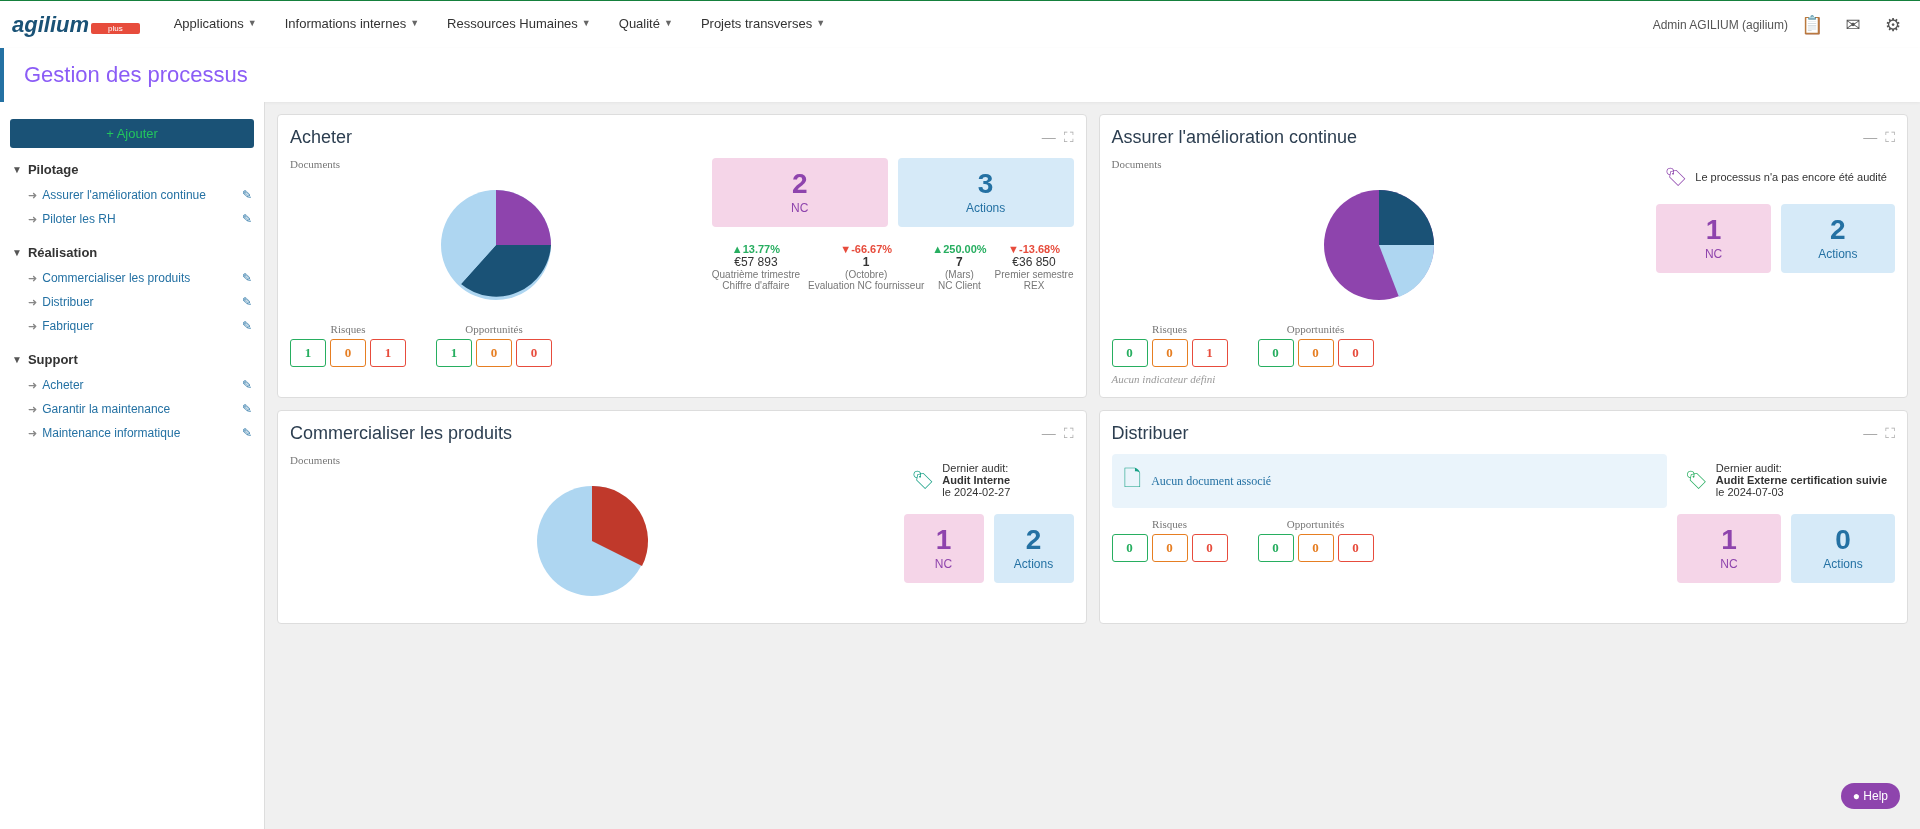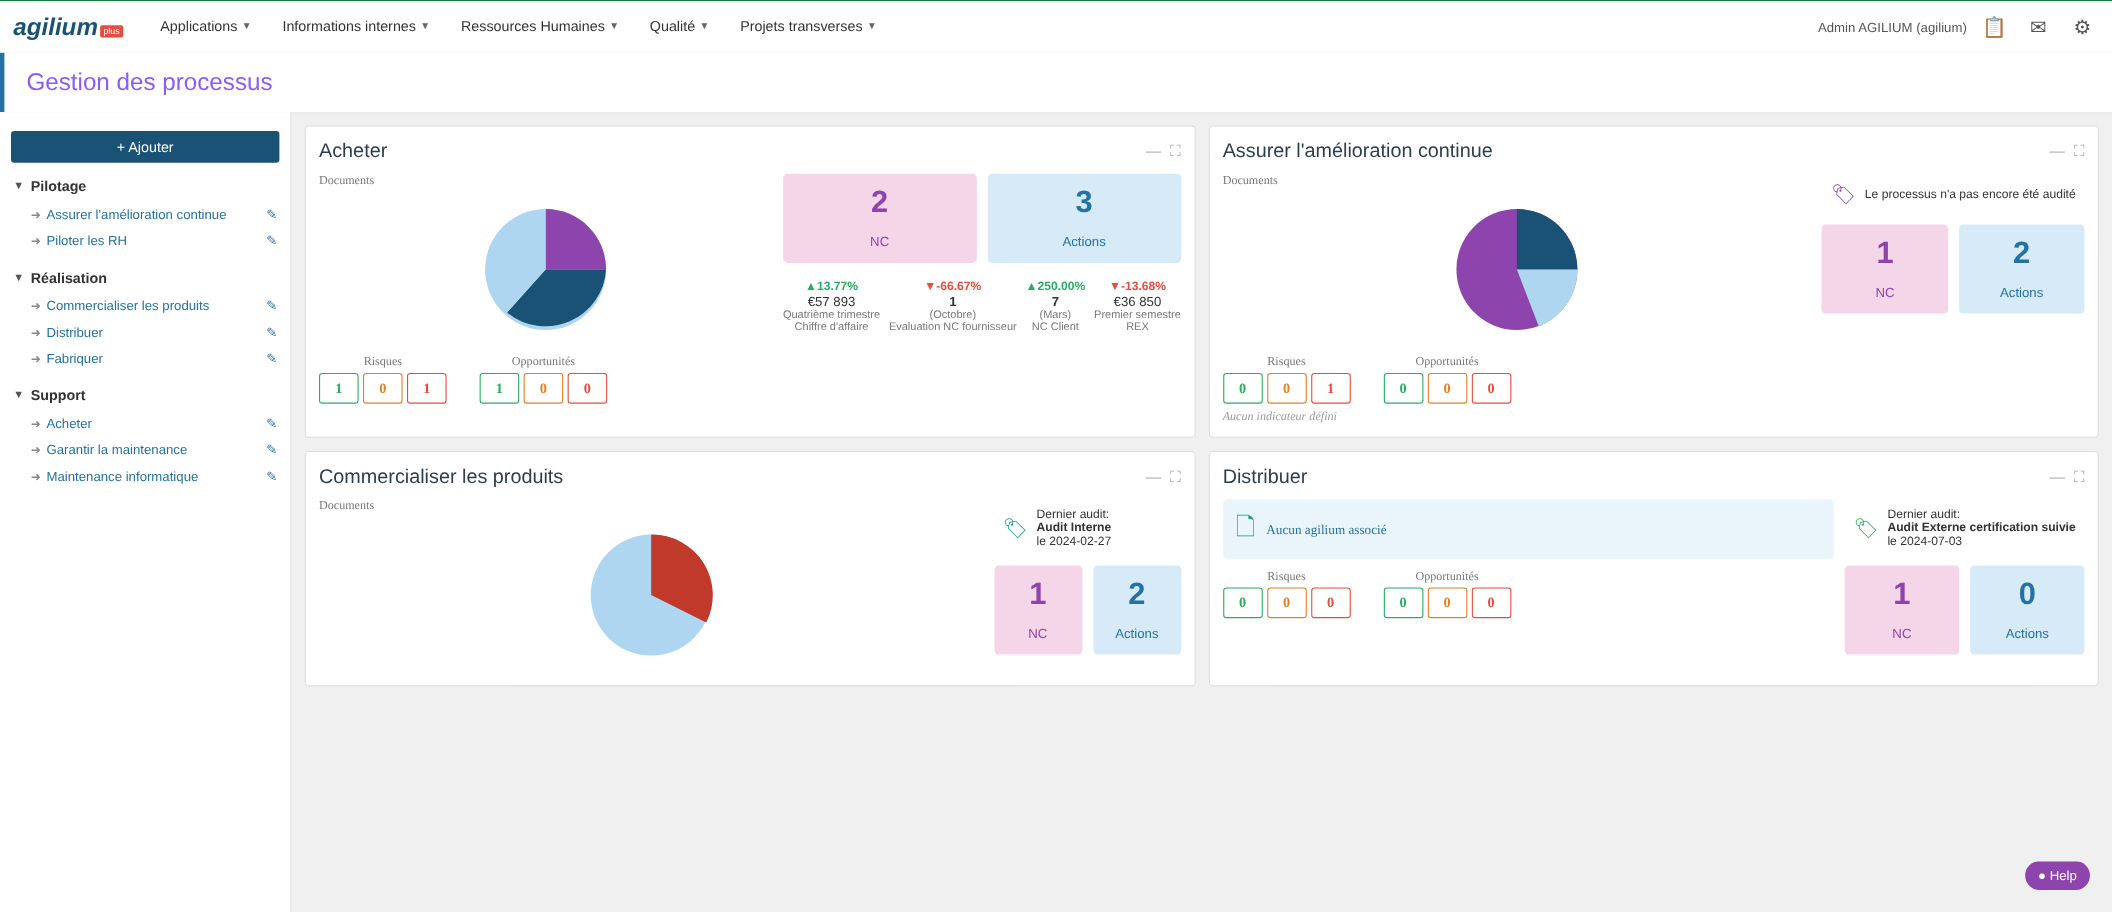--- a/index.html
+++ b/index.html
@@ -10,21 +10,21 @@
       background: #fff;
       border-top: 1px solid #15803d;
       display: flex;
       align-items: center;
       padding: 0 12px;
       height: 48px;
       box-shadow: 0 2px 4px rgba(0,0,0,0.1);
     }
     .logo { margin-right: 20px; display: flex; align-items: center; }
     .logo-text { font-size: 22px; font-weight: bold; color: #1a5276; font-style: italic; }
-    .logo-sub { font-size: 8px; background: #e74c3c; color: #fff; padding: 1px 3px; border-radius: 2px; margin-left: 2px; margin-top: 8px; }
+    .logo-sub { font-size: 8px; background: #e74c3c; color: #fff; padding: 1px 17px; border-radius: 2px; margin-left: 2px; margin-top: 8px; }
     .nav-items { display: flex; align-items: center; flex: 1; gap: 0; }
     .nav-item {
       padding: 0 14px;
       height: 48px;
       display: flex;
       align-items: center;
       cursor: pointer;
       font-size: 13px;
       color: #333;
       border-bottom: 3px solid transparent;
@@ -84,21 +84,21 @@
       color: #fff;
       border: none;
       padding: 5px 8px;
       border-radius: 3px;
       cursor: pointer;
       font-size: 13px;
     }
     .add-btn {
       margin: 5px 10px;
       background: #1a5276;
-      color: #ffffff;
+      color: #22c55e;
       border: none;
       padding: 7px 14px;
       border-radius: 3px;
       cursor: pointer;
       font-size: 13px;
       width: calc(100% - 20px);
       display: flex;
       align-items: flex-end;
       justify-content: center;
       gap: 5px;
@@ -151,21 +151,21 @@
     
     .stat-boxes { display: flex; gap: 10px; }
     .stat-box {
       flex: 1;
       border-radius: 4px;
       padding: 12px 8px;
       text-align: center;
       min-width: 80px;
     }
     .stat-box .stat-num { font-size: 28px; font-weight: bold; line-height: 1; }
-    .stat-box .stat-label { font-size: 12px; margin-top: 15px; }
+    .stat-box .stat-label { font-size: 12px; margin-top: 3px; }
     .stat-box-pink { background: #f5d5e8; color: #8e44ad; }
     .stat-box-blue { background: #d6eaf8; color: #2471a3; }
     .risk-badge {
       width: 36px; height: 28px;
       border: 1px solid;
       border-radius: 3px;
       display: flex; align-items: center; justify-content: center;
       font-size: 13px; font-weight: bold;
     }
     .risk-badge-green { border-color: #27ae60; color: #27ae60; }
@@ -536,21 +536,21 @@
         <span class="card-title">Distribuer</span>
         <div class="card-controls">
           <span>—</span>
           <span>⛶</span>
         </div>
       </div>
       <div class="card-body">
         <div class="card-left">
           <div class="doc-box">
             <span class="doc-icon">🗋</span>
-            <span>Aucun agilium associé</span>
+            <span>Aucun document associé</span>
           </div>
           <div style="margin-top:10px;">
             <div class="risks-opps-row">
               <div class="risks-opps-group">
                 <div class="risks-opps-title">Risques</div>
                 <div class="badges-row">
                   <div class="risk-badge risk-badge-green">0</div>
                   <div class="risk-badge risk-badge-orange">0</div>
                   <div class="risk-badge risk-badge-red">0</div>
                 </div>

